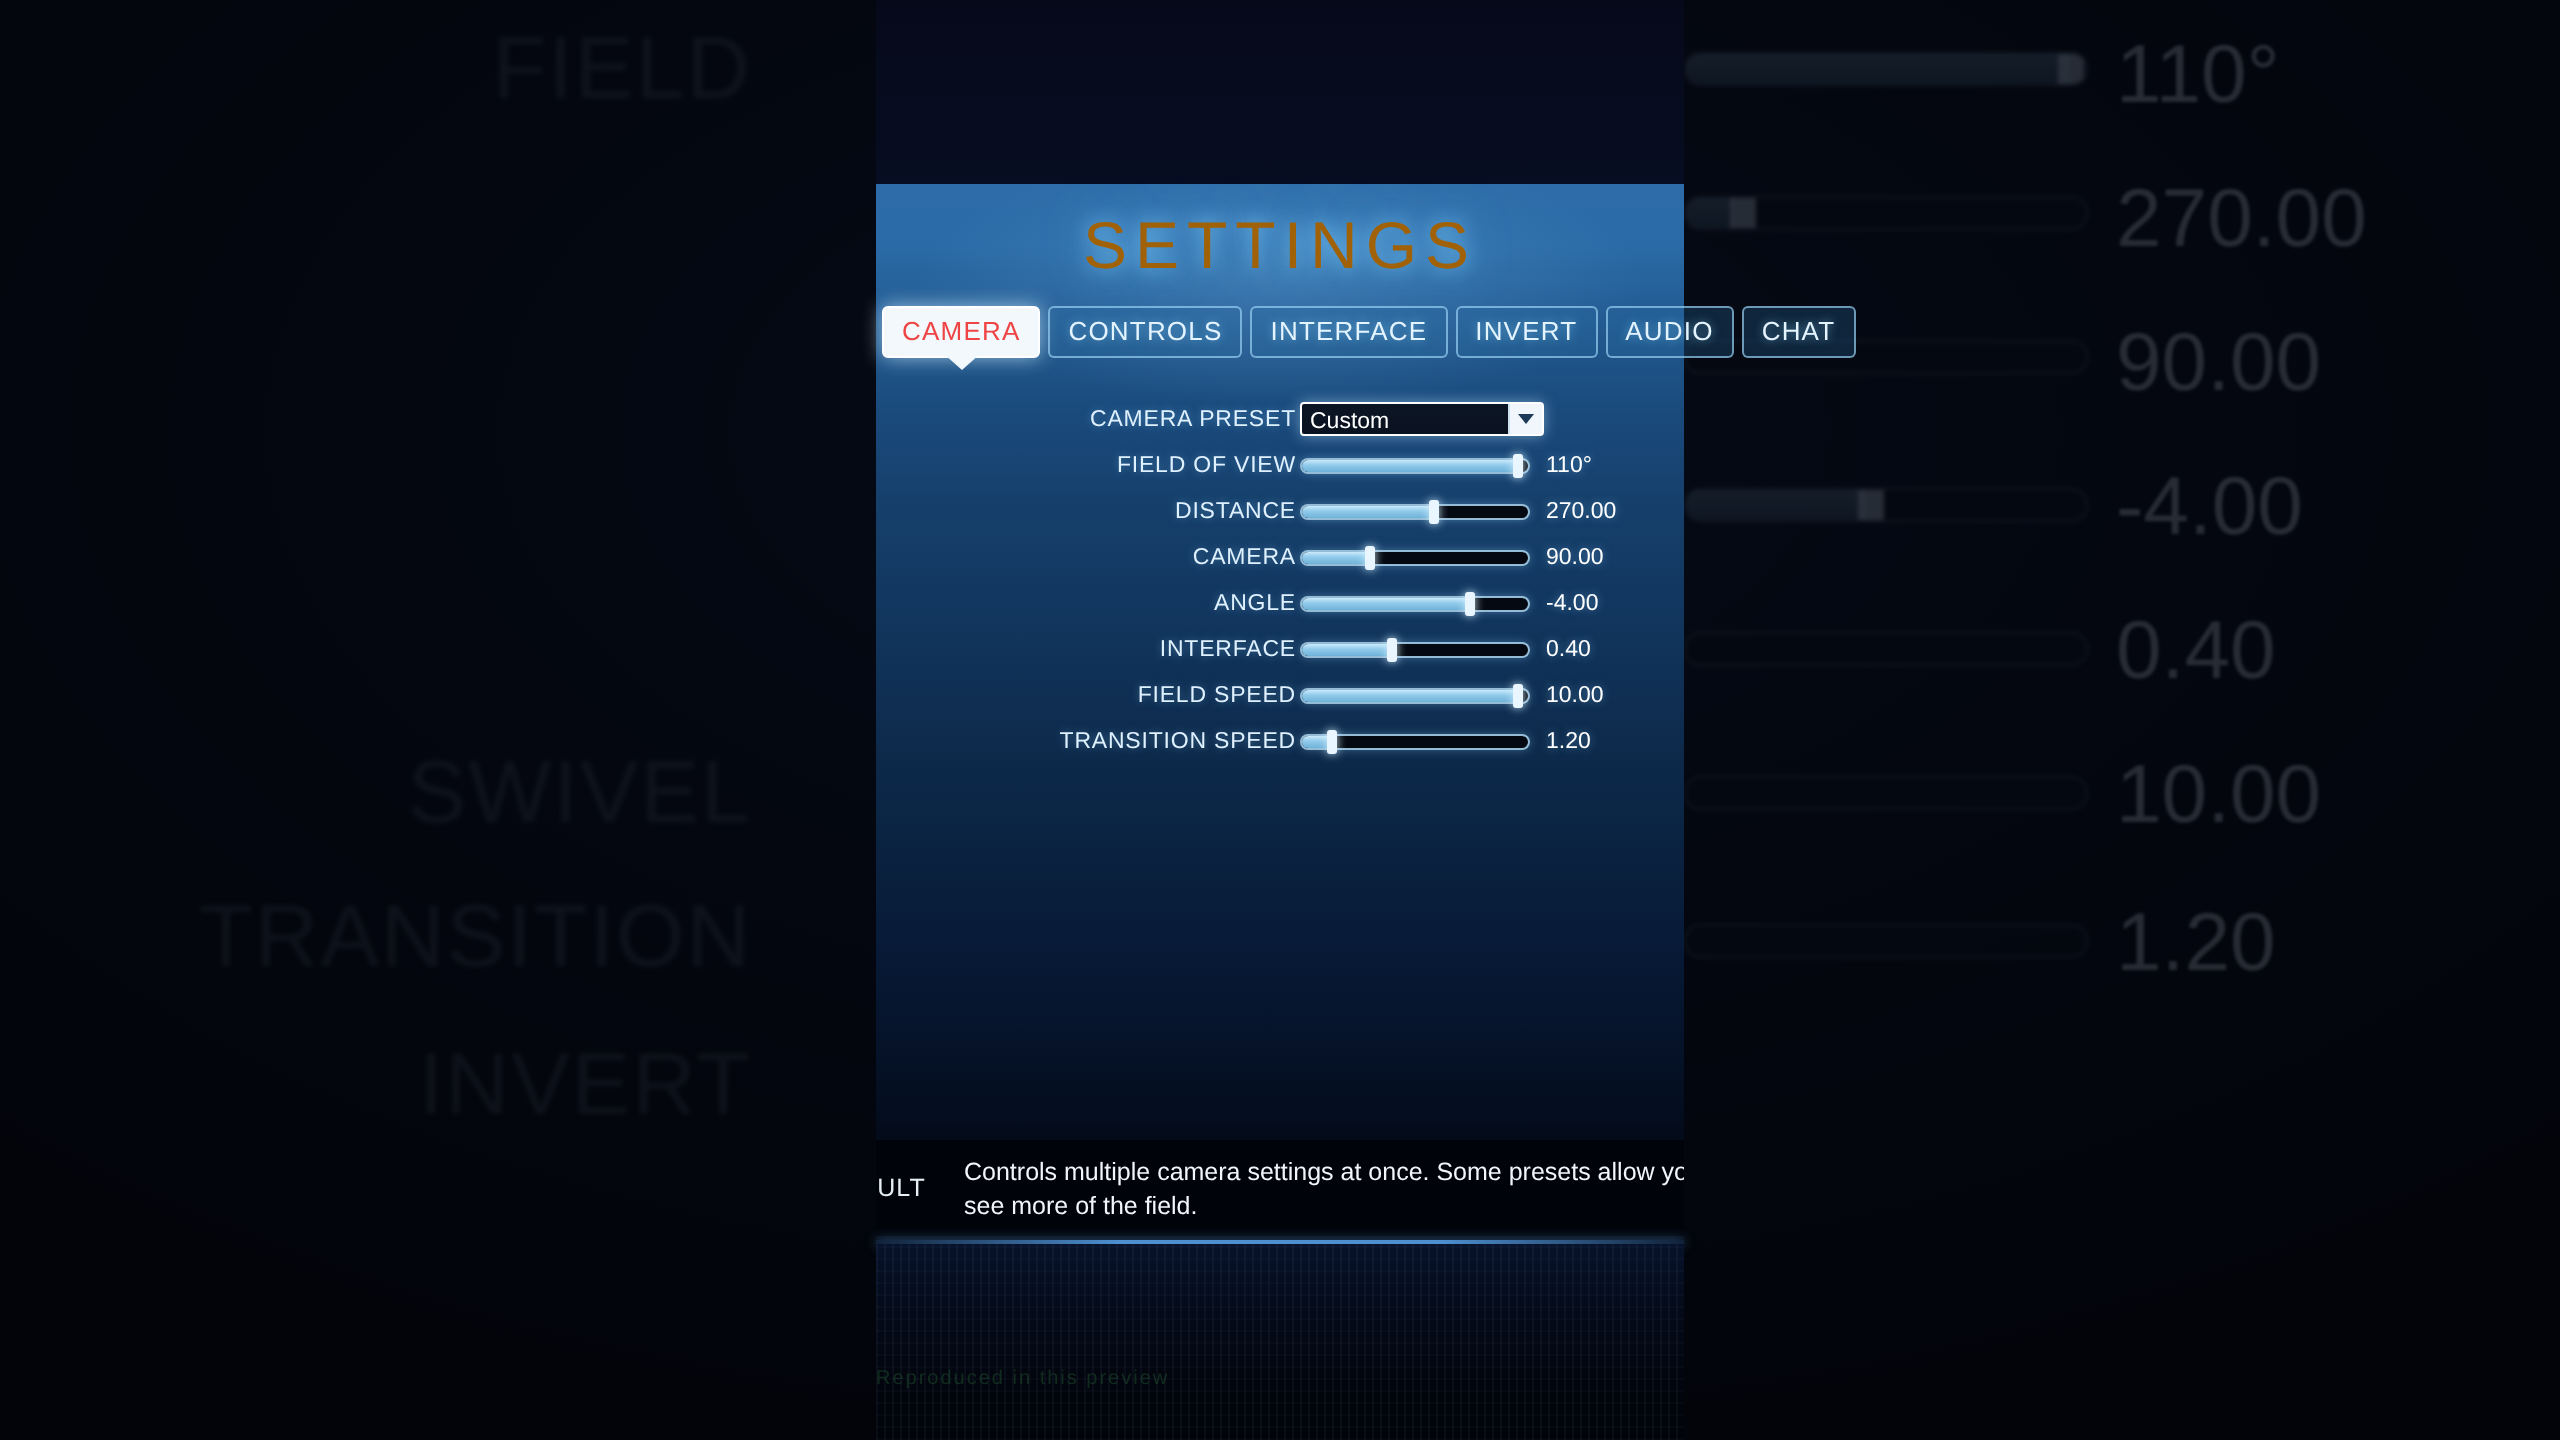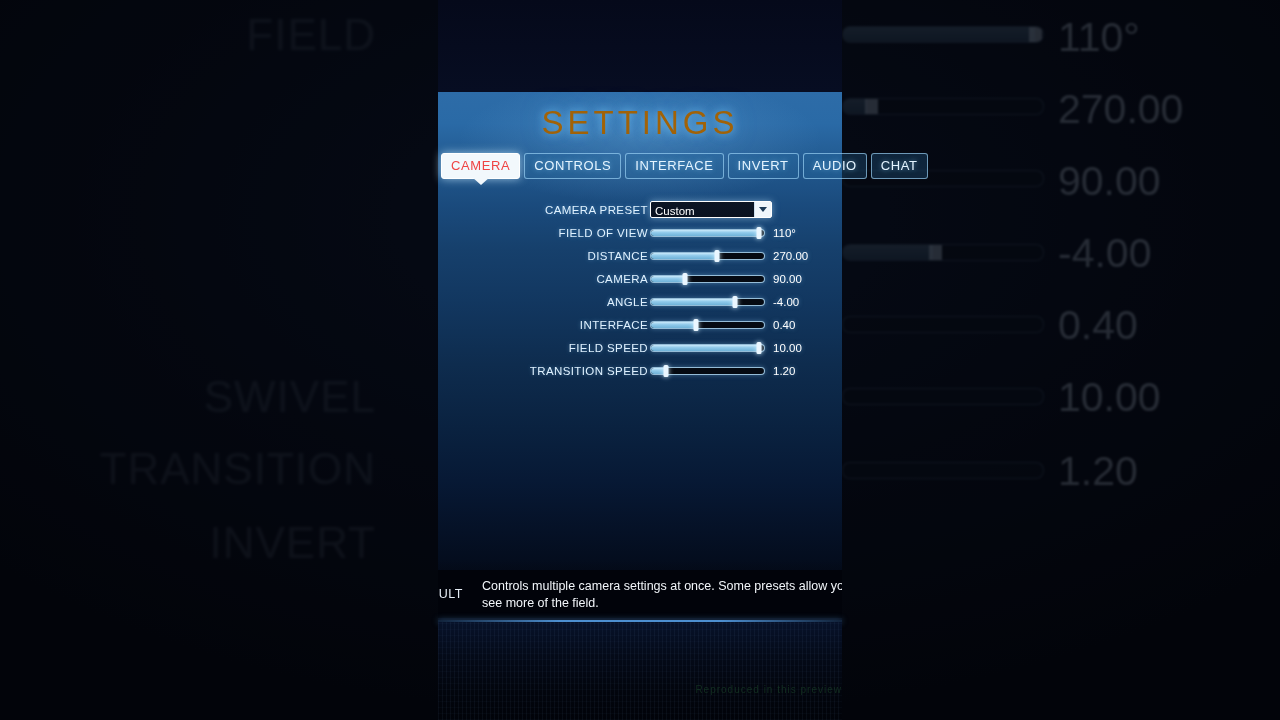--- a/index.html
+++ b/index.html
@@ -365,26 +365,25 @@
     inset: 0;
     opacity: .35;
     background-image:
       repeating-linear-gradient(90deg, rgba(120,160,210,.18) 0 1px, rgba(0,0,0,0) 1px 4px),
       repeating-linear-gradient(0deg, rgba(110,150,200,.10) 0 1px, rgba(0,0,0,0) 1px 6px);
   }
   #bottom-watermark {
     position: absolute;
     left: 0; right: 0;
     top: 62px;
-    text-align: right;
+    text-align: left;
     font-size: 10px;
     letter-spacing: 1px;
     color: #1d4a2c;
     opacity: .55;
-    padding-left: 46px;
   }
 </style>
 </head>
 <body>
 
 <div id="bg-layer">
     <div class="bg-label" style="right: 904px; top: 10px;">FIELD</div>
     <div class="bg-label" style="right: 904px; top: 372px;">SWIVEL</div>
     <div class="bg-label" style="right: 904px; top: 444px;">TRANSITION</div>
     <div class="bg-label" style="right: 904px; top: 518px;">INVERT</div>

